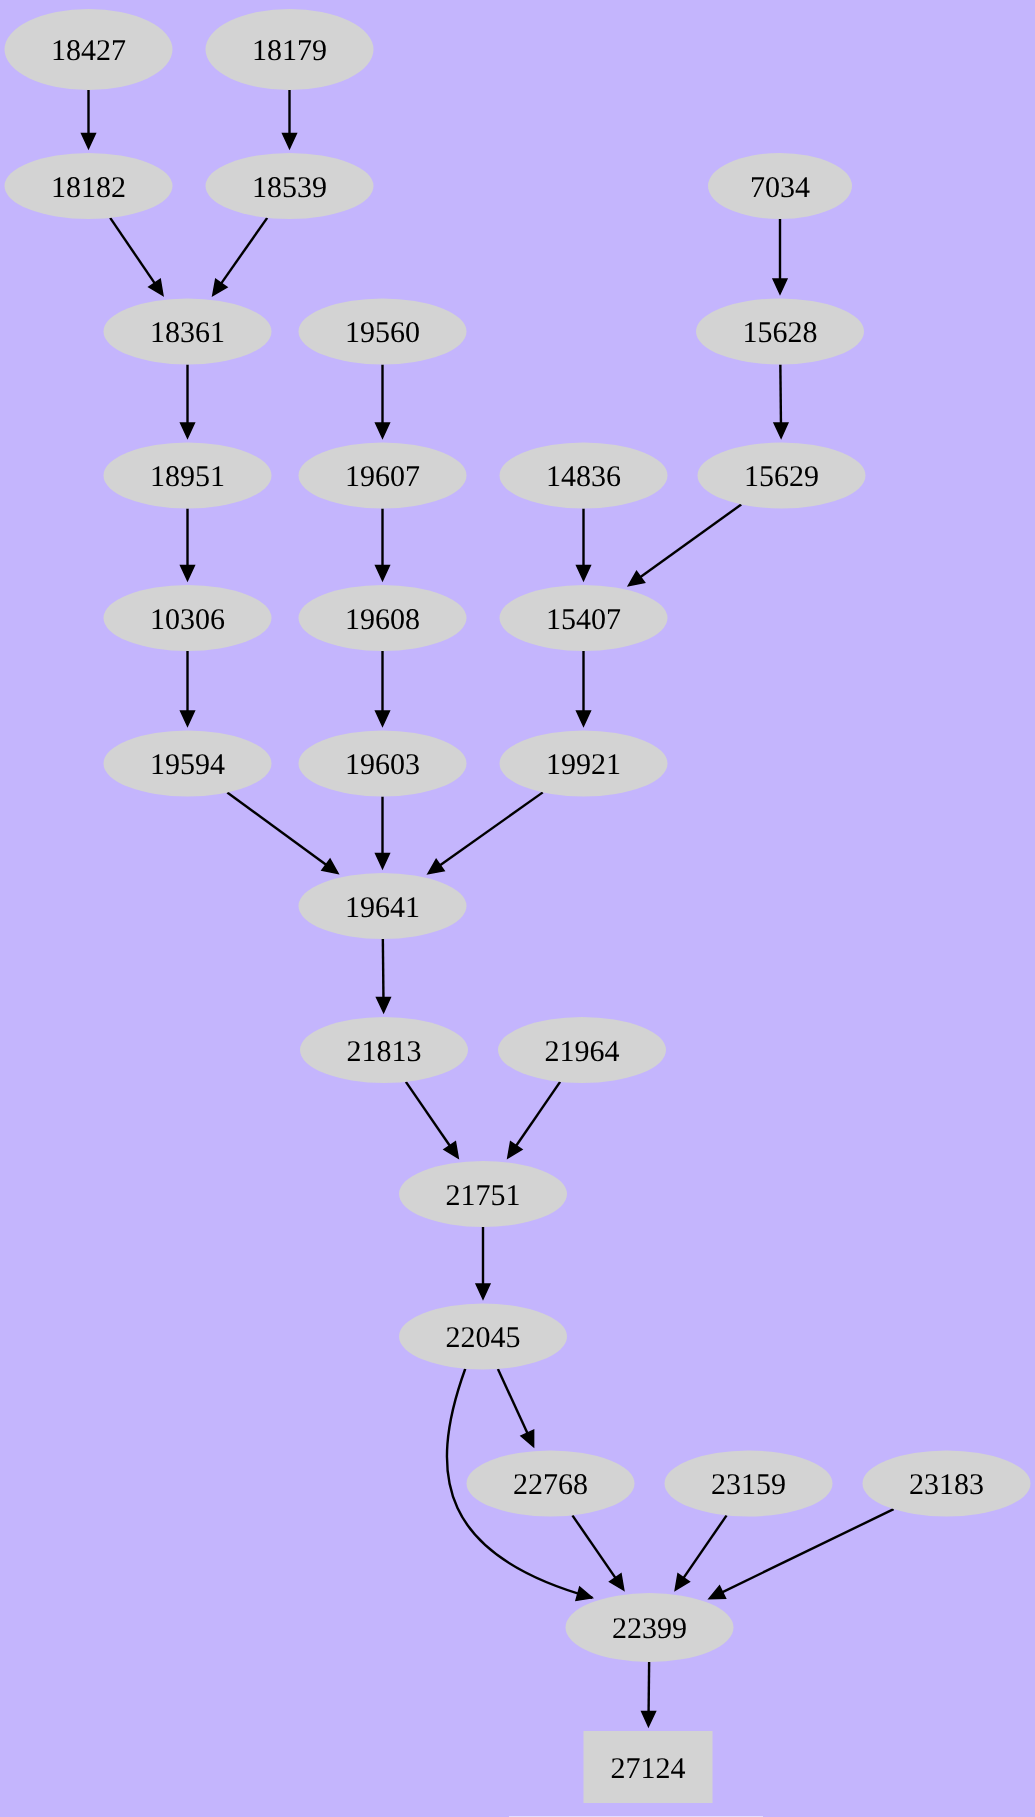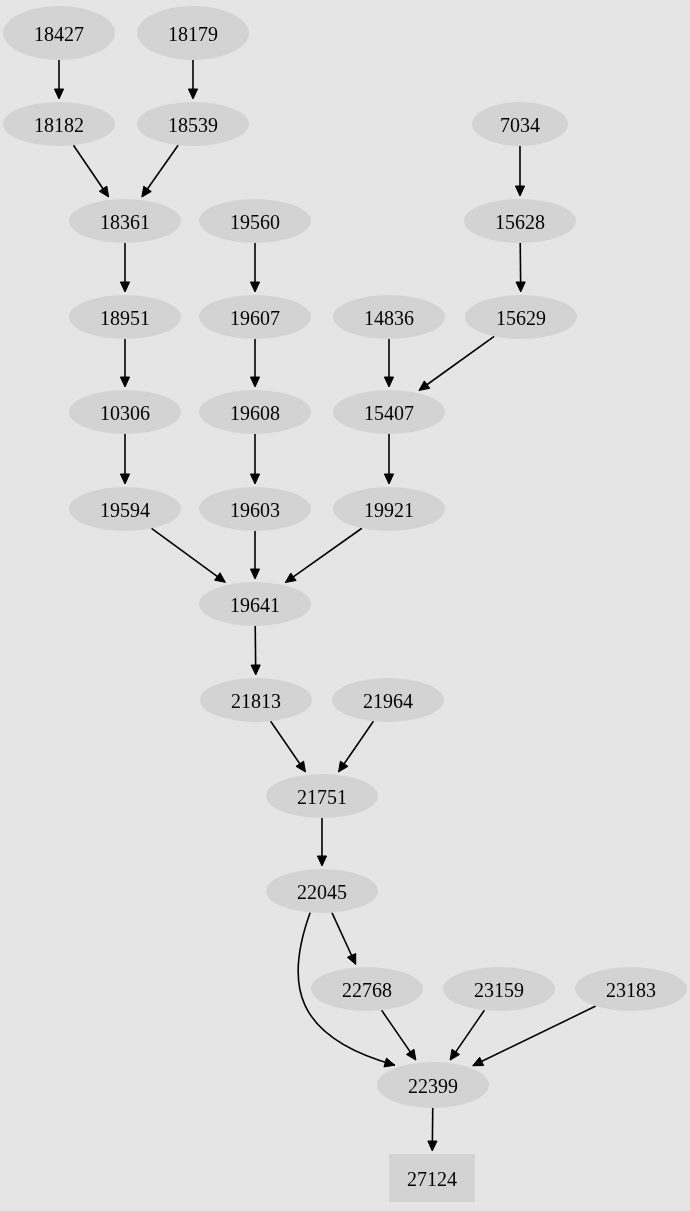--- a/index.html
+++ b/index.html
@@ -4,21 +4,21 @@
 <style>
   html, body {
     margin: 0;
     padding: 0;
     background: #ffffff;
   }
   #graph-root {
     position: relative;
     width: 690px;
     height: 1211px;
-    background: #e5e5e5;
+    background: #c4b5fd;
     overflow: hidden;
     font-family: "Liberation Serif", "DejaVu Serif", serif;
   }
   svg#graph-canvas {
     position: absolute;
     left: 0;
     top: 0;
     width: 690px;
     height: 1211px;
     display: block;

